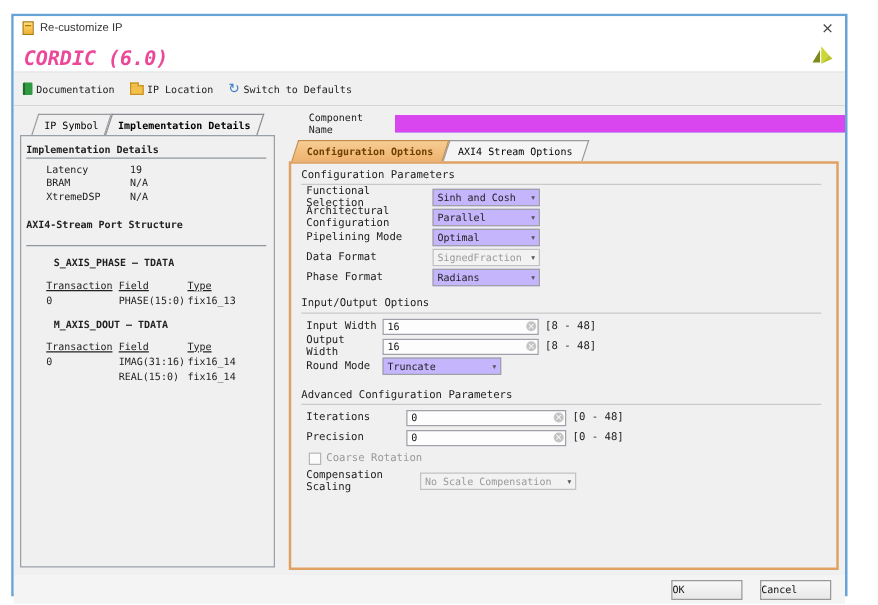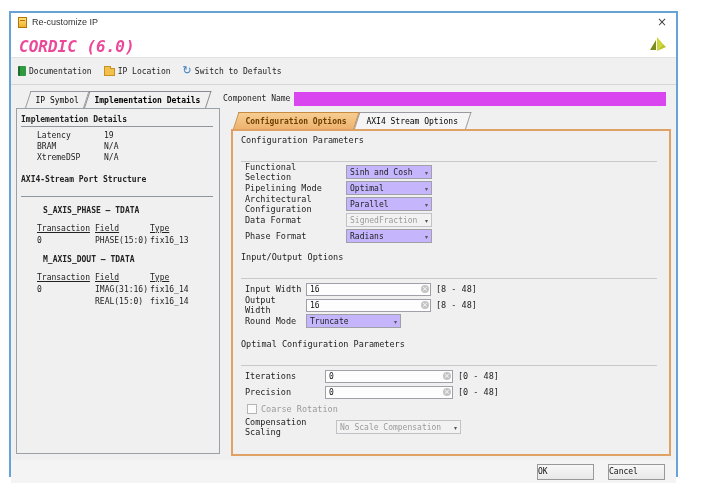--- a/index.html
+++ b/index.html
@@ -50,37 +50,37 @@
   .impl-row { display:flex; height:11px; align-items:center; padding-left:20px; }
   .impl-label { width:67px; }
   .axi-heading { margin:12px 6px 3px 4px; padding-bottom:12px; border-bottom:1px solid #8f959c; font-weight:bold; }
   .group-title { padding-left:26px; margin-top:9px; font-weight:bold; height:12px; }
   .ptable { margin:4px 4px 0 20px; }
   .prow { display:flex; height:12px; align-items:center; }
   .pc0 { width:58px; } .pc1 { width:55px; } .pc2 { flex:1; }
   .phead span { text-decoration:underline; }
 
   
-  .comp-row { position:absolute; left:212px; top:6px; height:15px; display:flex; align-items:center; font-size:8px; }
+  .comp-row { position:absolute; left:236px; top:6px; height:15px; display:flex; align-items:center; font-size:8px; }
   .comp-row label { margin-right:4px; color:#222; }
   .comp-input { width:372px; height:14px; border:7px solid #d946ef; background:#7dd3fc;
                 font-family:"DejaVu Sans Mono", monospace; font-size:8px; padding:0 3px; color:#111; }
 
   
   .rtabs { position:absolute; left:222px; top:27px; display:flex; height:17px; font-size:8px; }
   .rtab { transform:skewX(-18deg); transform-origin:bottom left; border:1px solid #9a9aa0; border-bottom:none;
           padding:0 9px; display:flex; align-items:center; background:#f5f5f5; }
   .rtab .inner { transform:skewX(18deg); white-space:nowrap; }
   .rtab.active { background:linear-gradient(#f6cd92,#eeb26e); border-color:#c88a40; font-weight:bold;
                  color:#6e3f00; z-index:2; }
 
   
   .opanel { position:absolute; left:220px; top:44px; width:440px; height:327px;
             border:2px solid #e0a264; background:#f0f0f0; font-size:8.5px; color:#222; overflow:hidden; }
-  .op-heading { margin:4px 12px 2px 8px; padding-bottom:16px; border-bottom:1px solid #c9c9c9; }
+  .op-heading { margin:4px 12px 2px 8px; padding-bottom:2px; border-bottom:1px solid #c9c9c9; }
   .frow { display:flex; align-items:center; height:16px; padding-left:12px; }
   .lab-cfg { width:101px; } .lab-io { width:61px; } .lab-adv { width:80px; } .lab-cs { width:91px; }
   .dropdown { width:86px; height:14px; background:#c4b5fd; border:1px solid #a0a0a8;
               display:flex; align-items:center; justify-content:space-between; padding:0 3px; font-size:8px; }
   .dd-arrow { font-size:6px; color:#555; font-family:"DejaVu Sans", sans-serif; }
   .dropdown.disabled { color:#9a9a9a; background:#f2f2f2; border-color:#c2c2c6; }
   .dd-round { width:95px; } .dd-cs { width:125px; }
   .input-wrap { position:relative; height:13px; }
   .iw-io { width:125px; } .iw-adv { width:128px; }
   .input-wrap input { width:100%; height:13px; border:1px solid #a0a0a8; background:#fdfdfd;
@@ -217,30 +217,30 @@
       <div class="op-heading">Configuration Parameters</div>
 
       <div class="frow">
         <span class="lab-cfg">Functional Selection</span>
         <span class="dropdown">
           <span>Sinh and Cosh</span>
           <span class="dd-arrow">▾</span>
         </span>
       </div>
       <div class="frow">
+        <span class="lab-cfg">Architectural Configuration</span>
+        <span class="dropdown">
+          <span>Parallel</span>
+          <span class="dd-arrow">▾</span>
+        </span>
+      </div>
+      <div class="frow">
         <span class="lab-cfg">Pipelining Mode</span>
         <span class="dropdown">
           <span>Optimal</span>
-          <span class="dd-arrow">▾</span>
-        </span>
-      </div>
-      <div class="frow">
-        <span class="lab-cfg">Architectural Configuration</span>
-        <span class="dropdown">
-          <span>Parallel</span>
           <span class="dd-arrow">▾</span>
         </span>
       </div>
       <div class="frow">
         <span class="lab-cfg">Data Format</span>
         <span class="dropdown disabled">
           <span>SignedFraction</span>
           <span class="dd-arrow">▾</span>
         </span>
       </div>
@@ -271,21 +271,21 @@
         <span class="range">[8 - 48]</span>
       </div>
       <div class="frow">
         <span class="lab-io">Round Mode</span>
         <span class="dropdown dd-round">
           <span>Truncate</span>
           <span class="dd-arrow">▾</span>
         </span>
       </div>
 
-      <div class="op-heading" style="margin-top:10px">Optimal Configuration Parameters</div>
+      <div class="op-heading" style="margin-top:10px">Advanced Configuration Parameters</div>
 
       <div class="frow">
         <span class="lab-adv">Iterations</span>
         <span class="input-wrap iw-adv">
           <input value="0" style="">
           <span class="clear-icon">×</span>
         </span>
         <span class="range">[0 - 48]</span>
       </div>
       <div class="frow">

